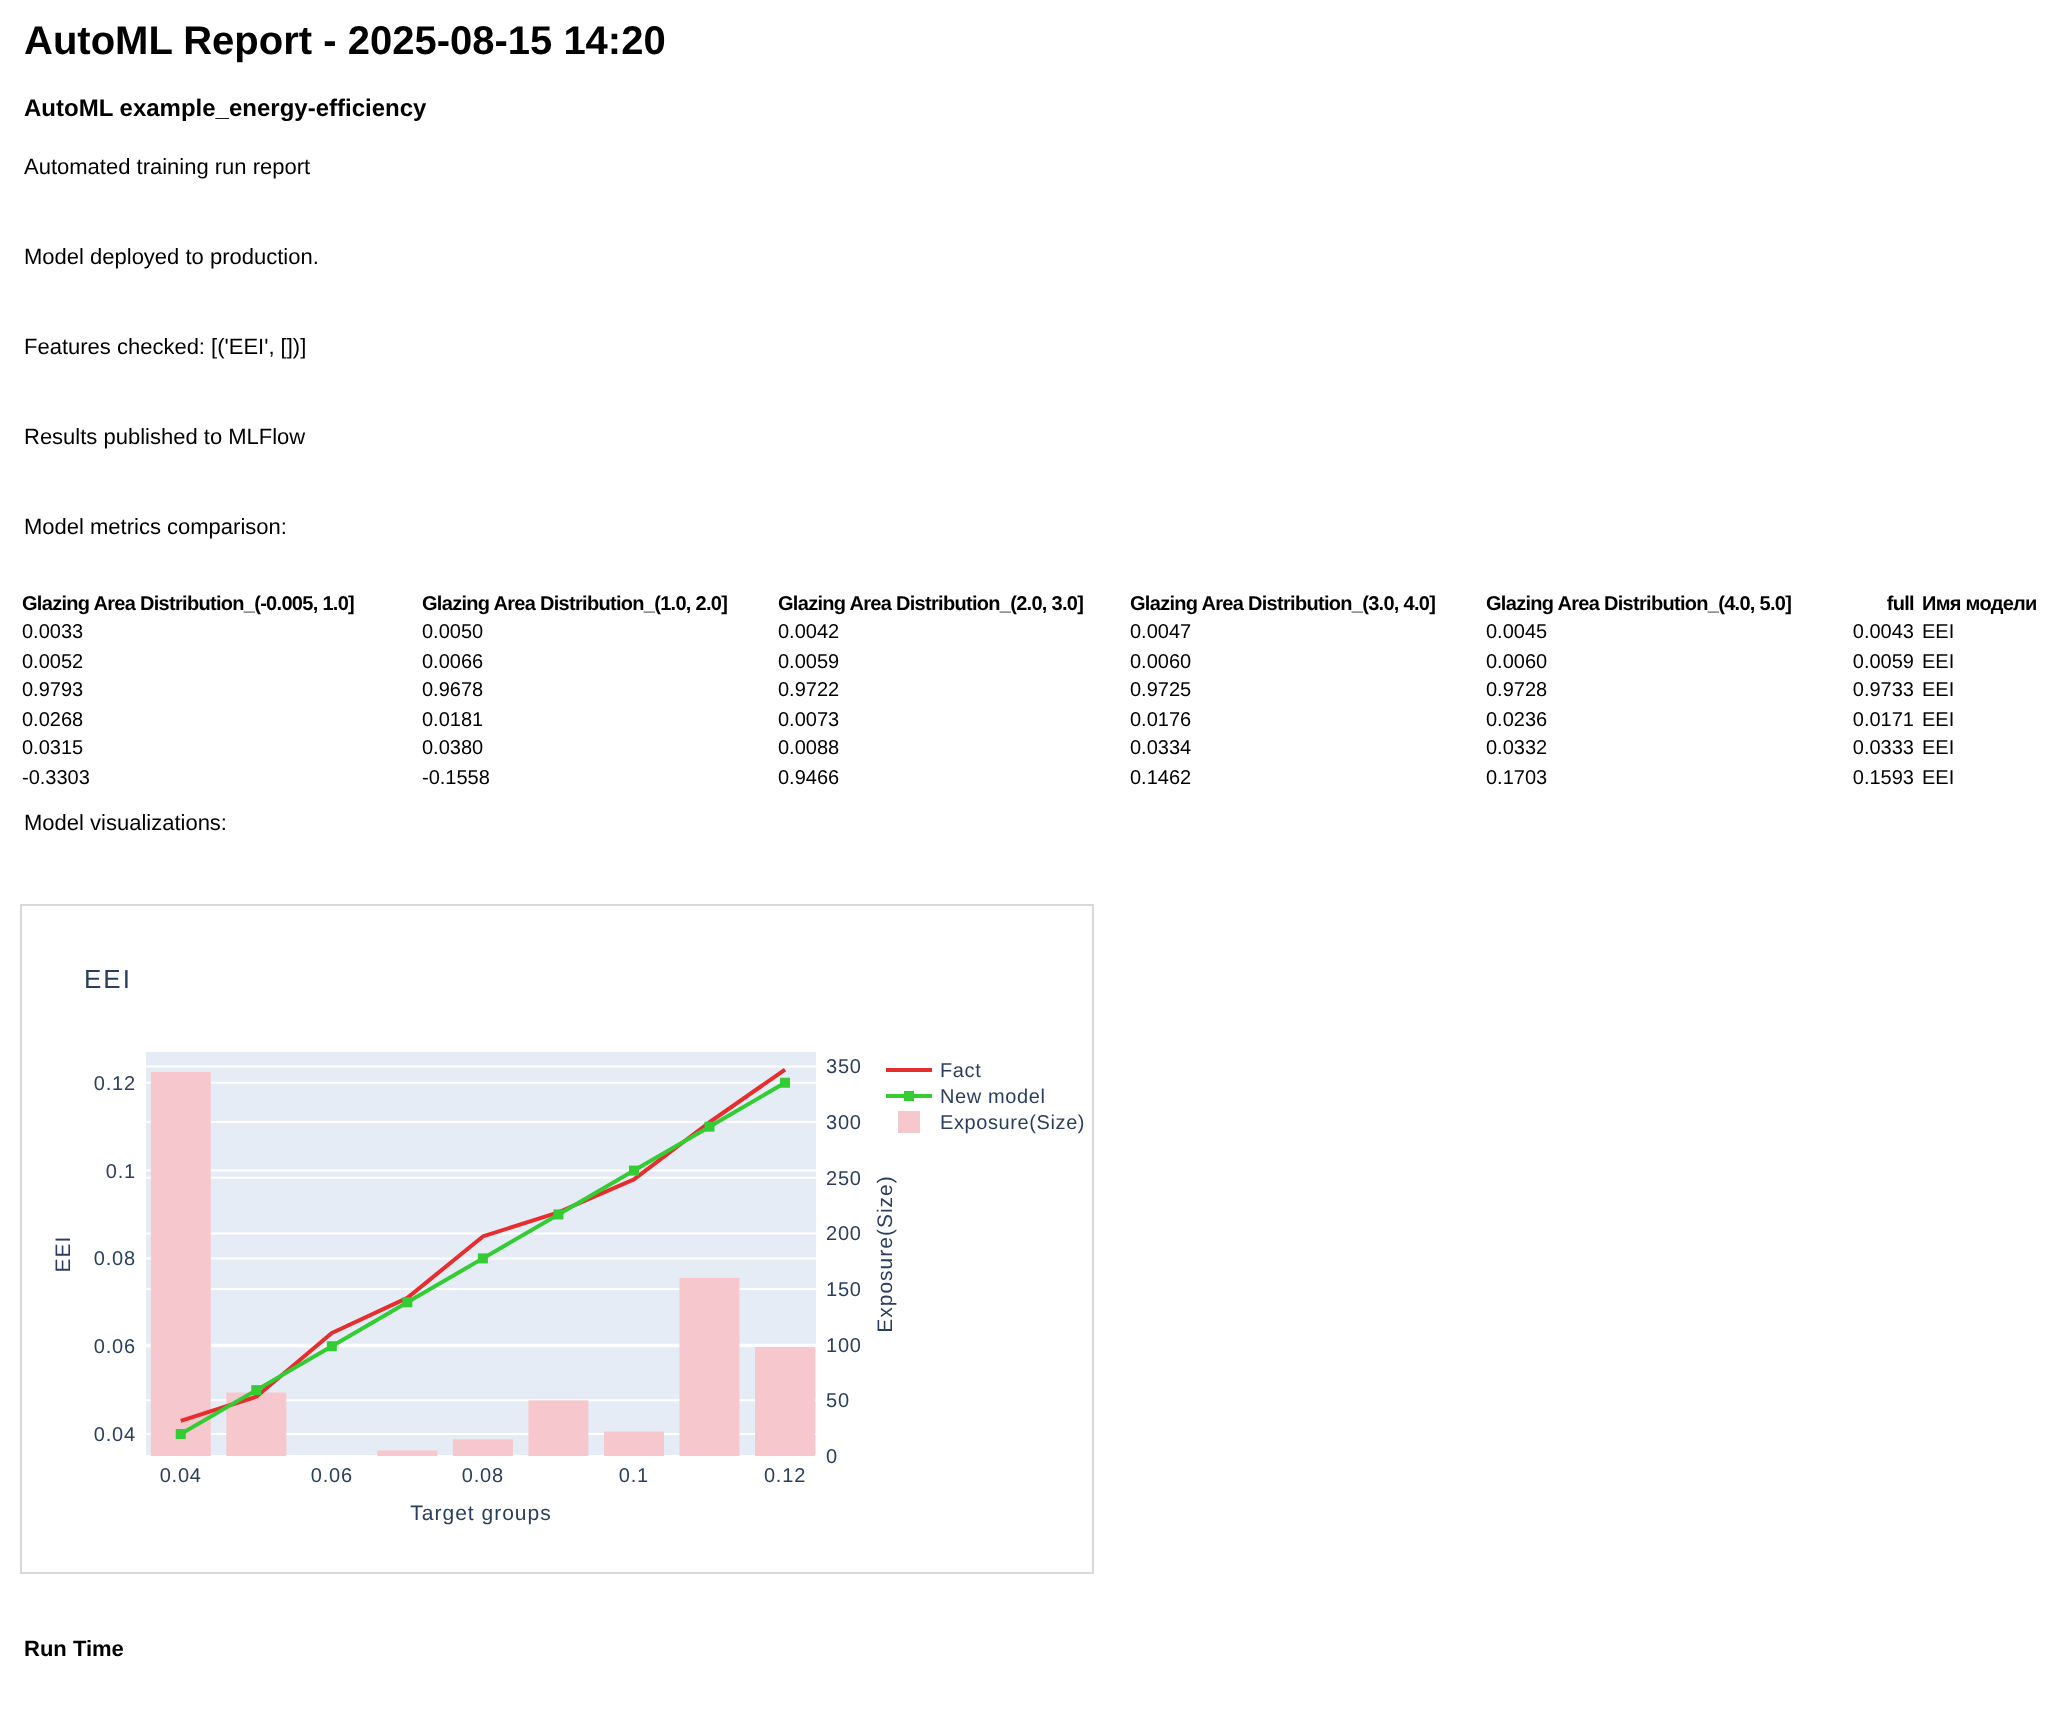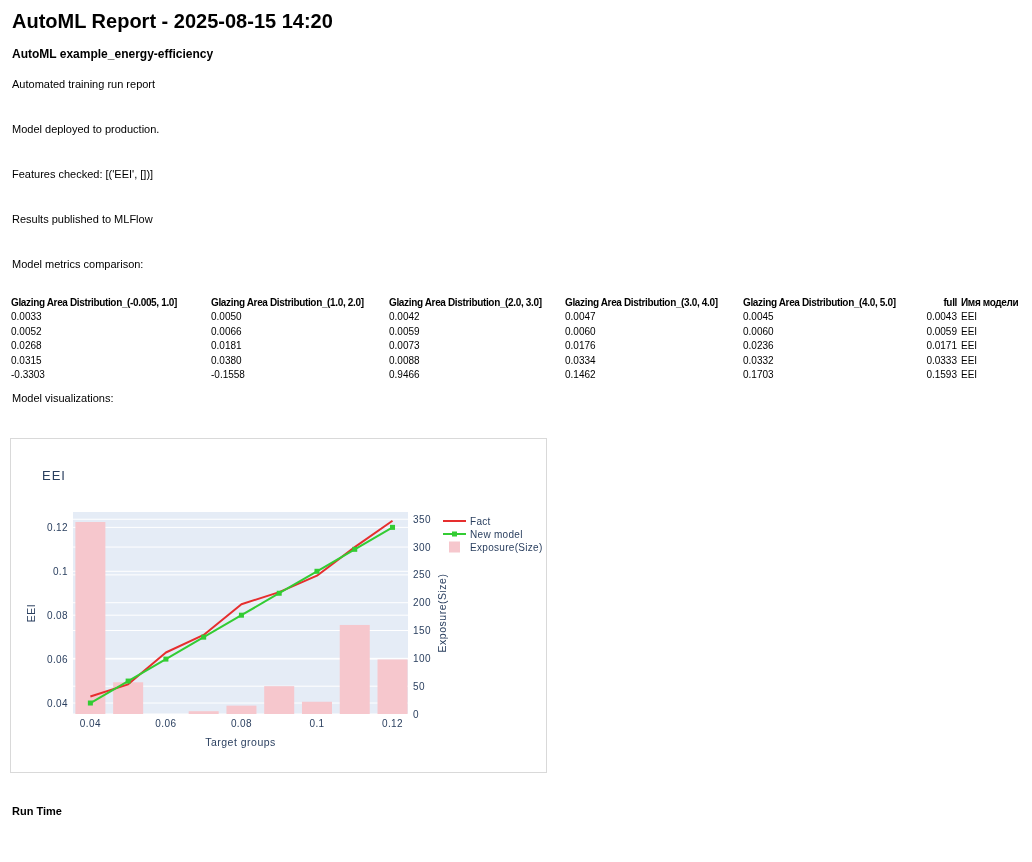--- a/index.html
+++ b/index.html
@@ -101,20 +101,29 @@
           <td class="col-full">0.0043</td>
           <td class="col-model">EEI</td>
         </tr>
         <tr>
           <td>0.0052</td>
           <td>0.0066</td>
           <td>0.0059</td>
           <td>0.0060</td>
           <td>0.0060</td>
           <td class="col-full">0.0059</td>
+          <td class="col-model">EEI</td>
+        </tr>
+        <tr>
+          <td>0.9793</td>
+          <td>0.9678</td>
+          <td>0.9722</td>
+          <td>0.9725</td>
+          <td>0.9728</td>
+          <td class="col-full">0.9733</td>
           <td class="col-model">EEI</td>
         </tr>
         <tr>
           <td>0.0268</td>
           <td>0.0181</td>
           <td>0.0073</td>
           <td>0.0176</td>
           <td>0.0236</td>
           <td class="col-full">0.0171</td>
           <td class="col-model">EEI</td>

